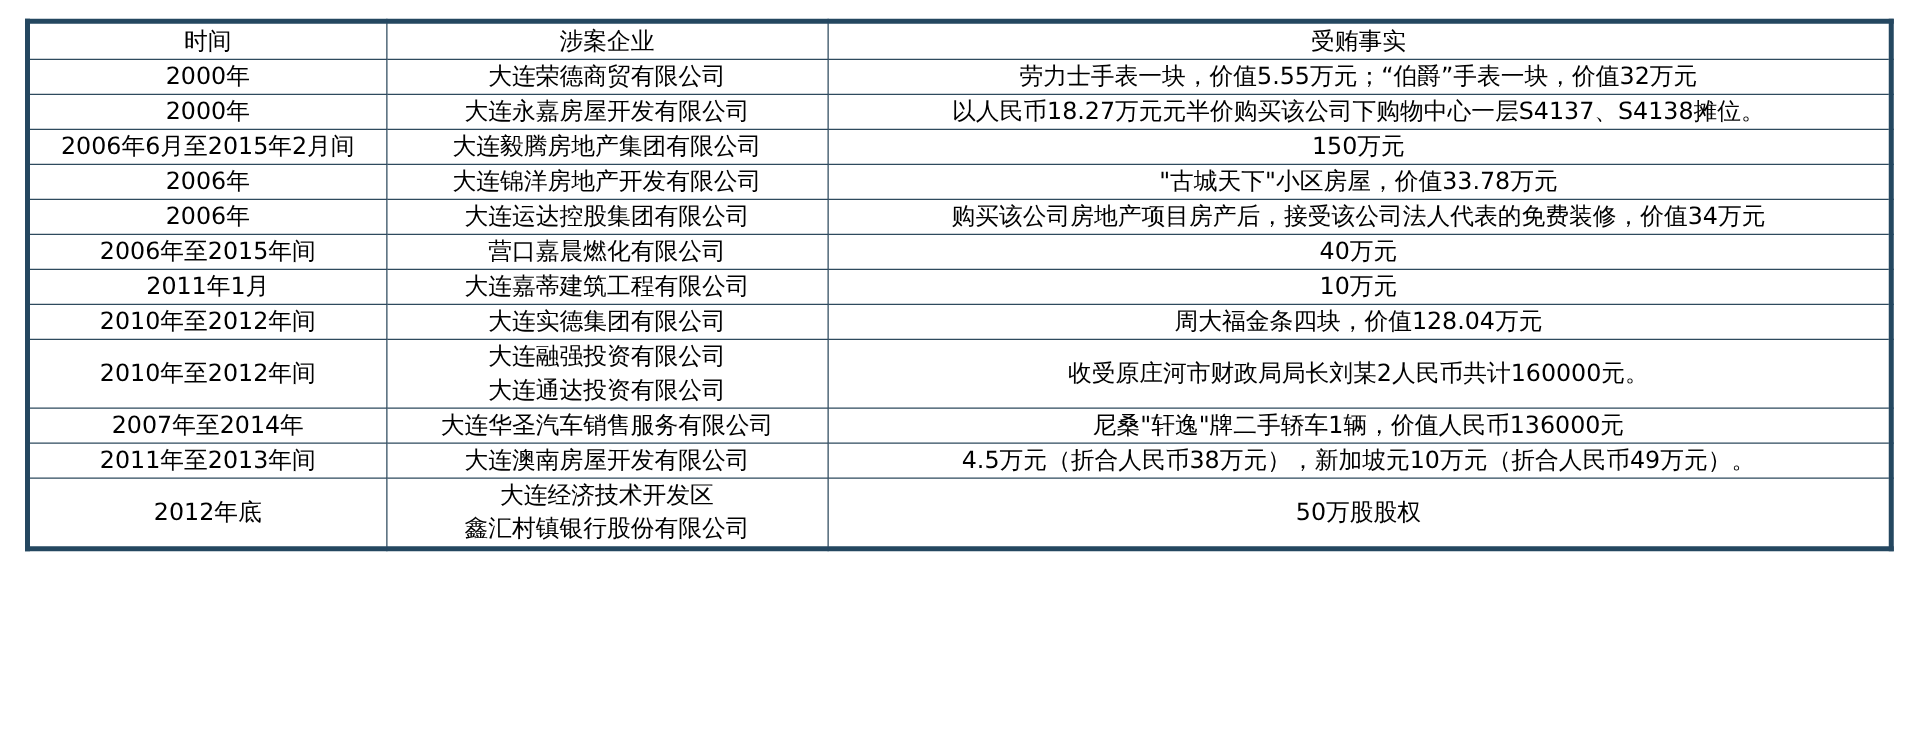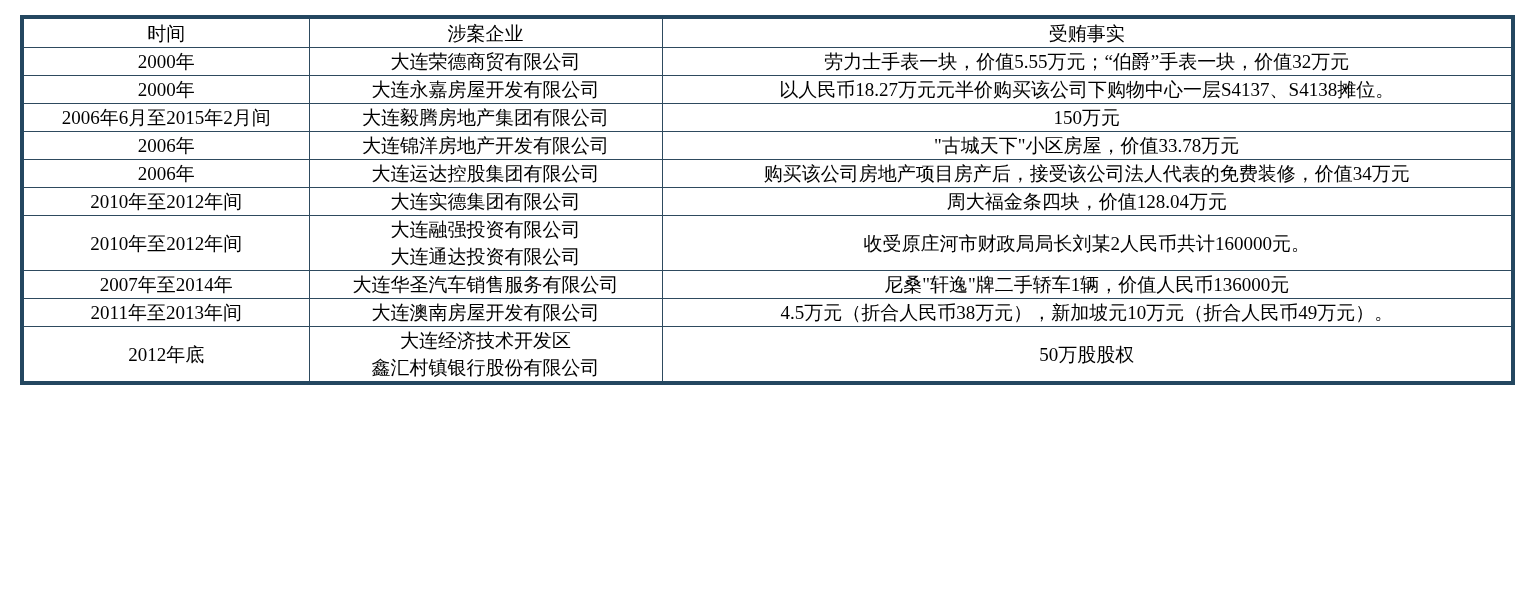--- a/index.html
+++ b/index.html
@@ -7,21 +7,20 @@
     padding: 0;
     background: #FFFFFF;
     font-family: "DejaVu Sans", "Liberation Sans", sans-serif;
   }
   .page {
     width: 1529px;
     height: 599px;
     background: #FFFFFF;
     box-sizing: border-box;
     padding: 15px 0 0 20px;
-    font-family: Liberation Serif, serif;
   }
   table.bribery-table {
     border-collapse: collapse;
     table-layout: fixed;
     width: 1491px;
     border: 4px solid #244760;
     font-size: 19px;
     color: #000000;
   }
   table.bribery-table th,
@@ -82,20 +81,30 @@
         <td class="cell-time">2006年</td>
         <td class="cell-company">大连锦洋房地产开发有限公司</td>
         <td class="cell-fact">"古城天下"小区房屋，价值33.78万元</td>
       </tr>
       <tr>
         <td class="cell-time">2006年</td>
         <td class="cell-company">大连运达控股集团有限公司</td>
         <td class="cell-fact">购买该公司房地产项目房产后，接受该公司法人代表的免费装修，价值34万元</td>
       </tr>
       <tr>
+        <td class="cell-time">2006年至2015年间</td>
+        <td class="cell-company">营口嘉晨燃化有限公司</td>
+        <td class="cell-fact">40万元</td>
+      </tr>
+      <tr>
+        <td class="cell-time">2011年1月</td>
+        <td class="cell-company">大连嘉蒂建筑工程有限公司</td>
+        <td class="cell-fact">10万元</td>
+      </tr>
+      <tr>
         <td class="cell-time">2010年至2012年间</td>
         <td class="cell-company">大连实德集团有限公司</td>
         <td class="cell-fact">周大福金条四块，价值128.04万元</td>
       </tr>
       <tr>
         <td class="cell-time">2010年至2012年间</td>
         <td class="cell-company">大连融强投资有限公司
 大连通达投资有限公司</td>
         <td class="cell-fact">收受原庄河市财政局局长刘某2人民币共计160000元。</td>
       </tr>

